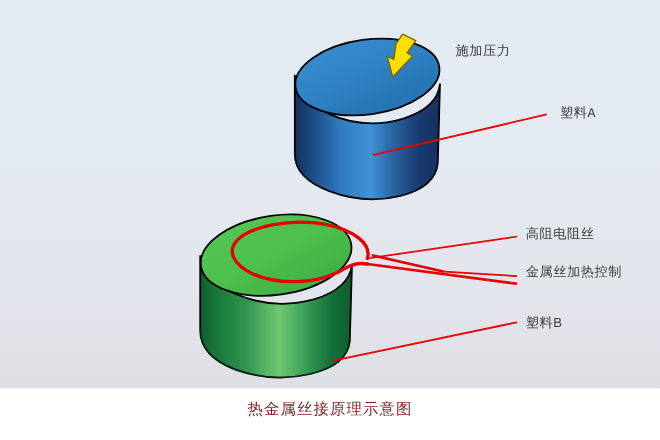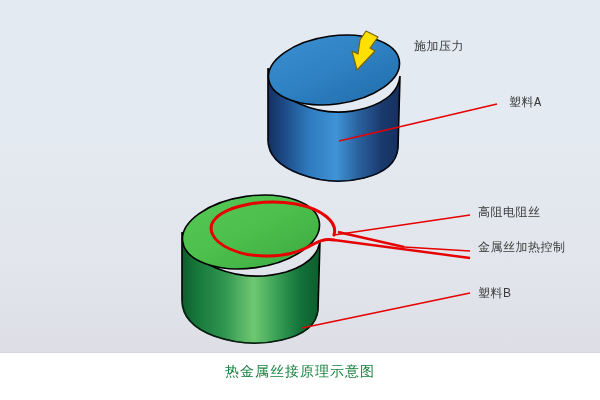--- a/index.html
+++ b/index.html
@@ -46,21 +46,21 @@
   #label-resistance-wire { left: 478px; top: 204px; }
   #label-heat-control { left: 478px; top: 239px; }
   #label-plastic-b { left: 478px; top: 285px; }
   #figure-caption {
     position: absolute;
     left: 0;
     top: 363px;
     width: 600px;
     text-align: center;
     font-size: 14px;
-    color: #15803d;
+    color: #7f1d1d;
     letter-spacing: 1px;
   }
 </style>
 </head>
 <body>
 
 <div id="figure-root">
 
   <div id="diagram-panel">
 

